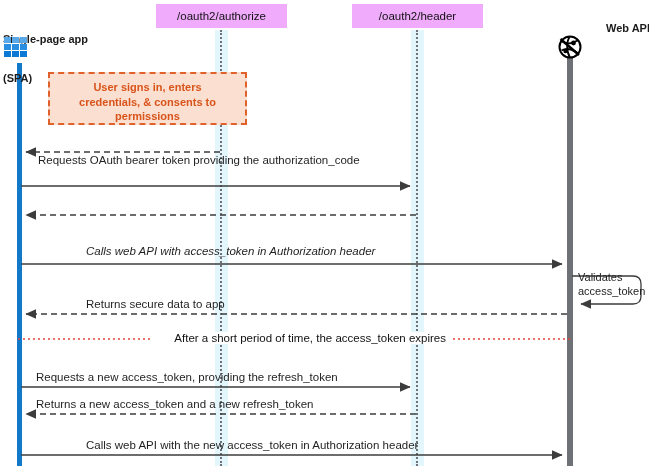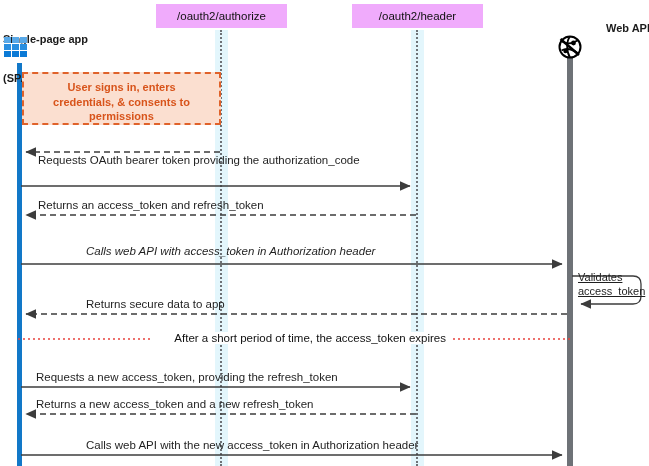--- a/index.html
+++ b/index.html
@@ -62,20 +62,21 @@
   .note {
     background: #fbdfd0;
     border: 2px dashed #e0622a;
     color: #d8541b;
     font-size: 11px;
     line-height: 14.5px;
     font-weight: bold;
     text-align: center;
     box-sizing: border-box;
     padding-top: 6px;
+    margin-left: 26px;
   }
 
   
   .msg-label {
     font-size: 11.5px;
     color: #1f1f1f;
     white-space: nowrap;
   }
 
   
@@ -202,29 +203,26 @@
     <line x1="416" y1="414" x2="26" y2="414" stroke="#3c3c3c" stroke-width="1.3" stroke-dasharray="6,4" marker-end="url(#arrL)"></line>
 
     <line x1="21" y1="455" x2="562" y2="455" stroke="#3c3c3c" stroke-width="1.3" marker-end="url(#arrR)"></line>
   </svg>
 
 
   <div class="abs msg-label" style="left:38px; top:154px;">
     <span>Requests OAuth bearer token providing the authorization_code</span>
   </div>
 
-  <div class="abs msg-label" style="left:38px; top:199px;">
-    <span>Returns an access_token and refresh_token</span>
-  </div>
 
   <div class="abs msg-label" style="left:86px; top:245px;font-style:italic;">
     <span>Calls web API with access_token in Authorization header</span>
   </div>
 
-  <div class="abs self-label" style="left:578px; top:271px;text-decoration:underline;">
+  <div class="abs self-label" style="left:578px; top:271px;">
     <div>Validates</div>
     <div>access_token</div>
   </div>
 
   <div class="abs msg-label" style="left:86px; top:298px;">
     <span>Returns secure data to app</span>
   </div>
 
   <div class="abs divider-label" style="left:150px; top:332px; width:290px;">
     <span>After a short period of time, the access_token expires</span>

